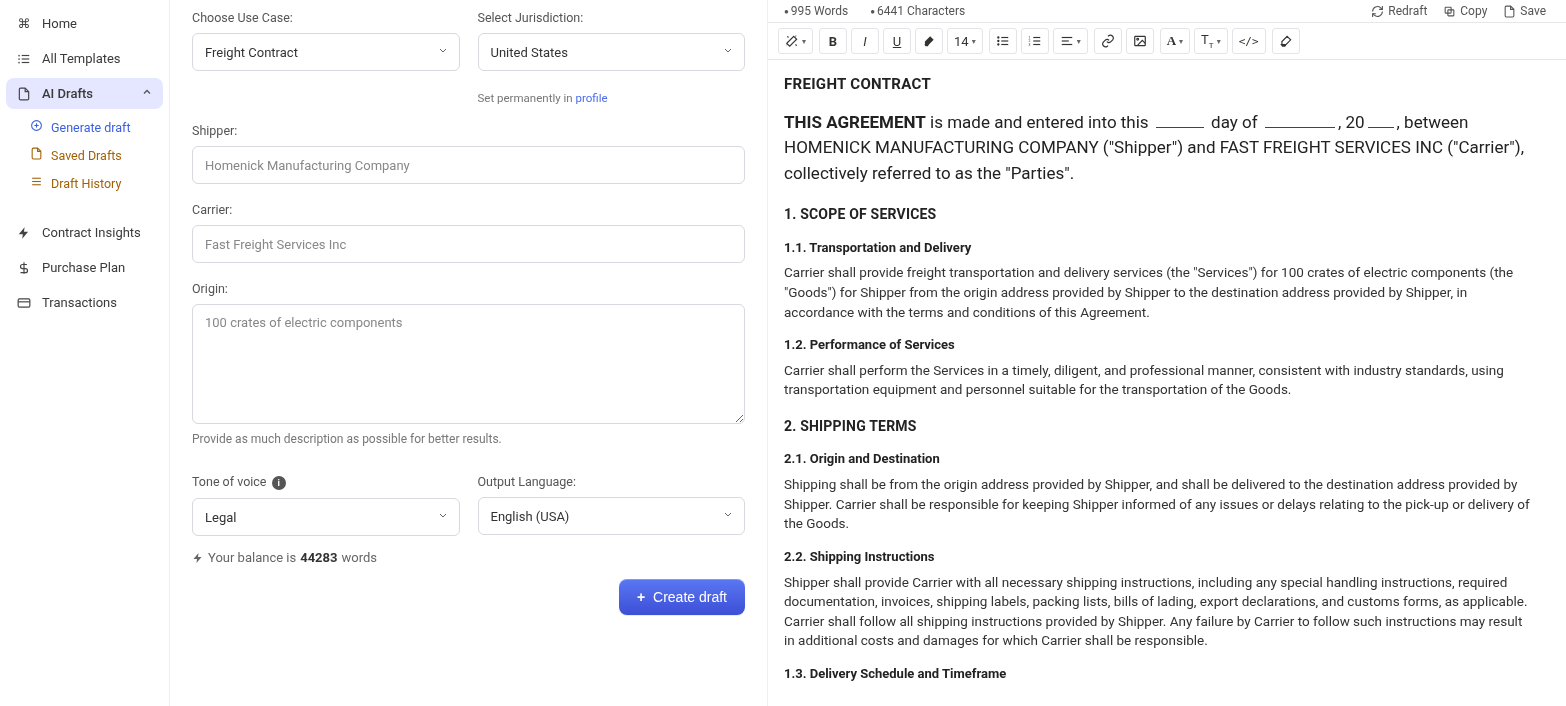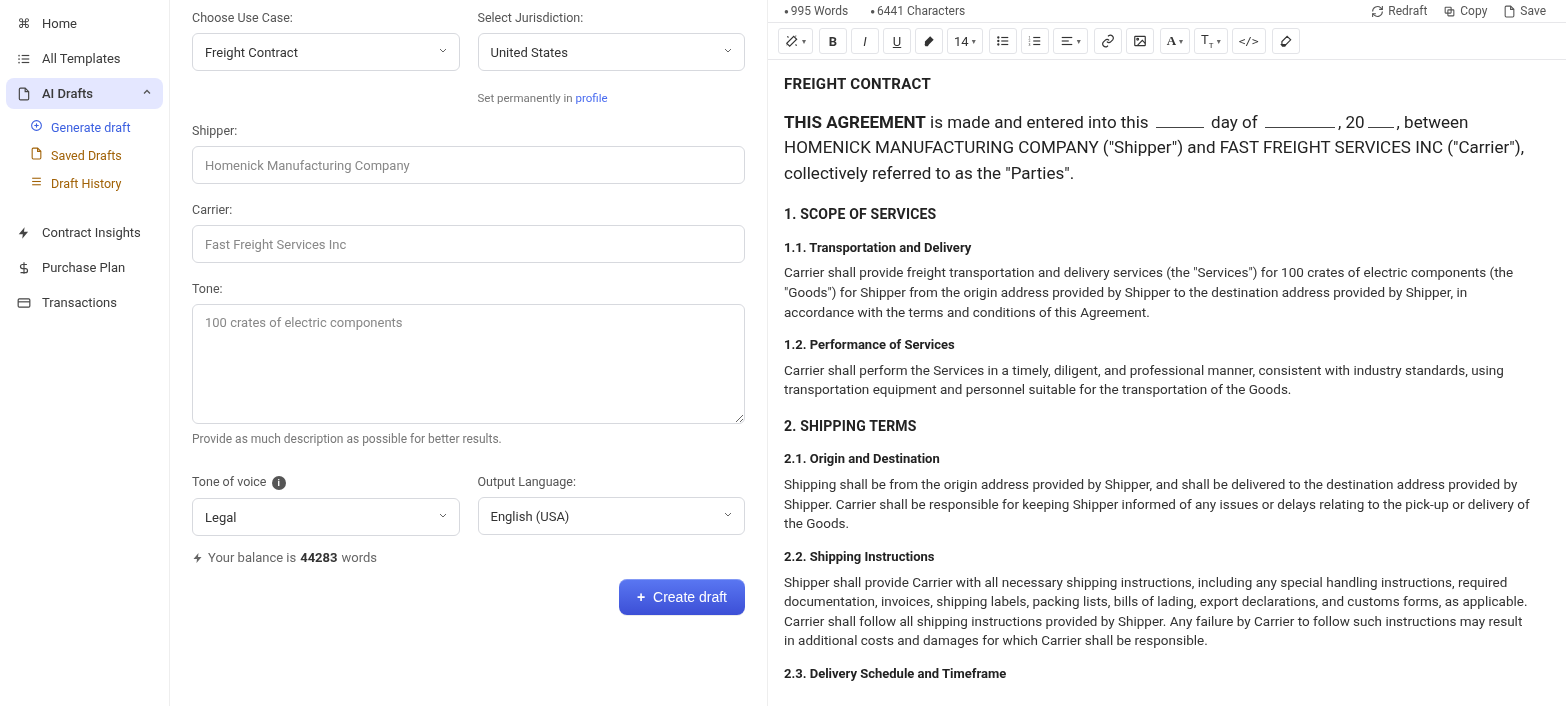--- a/index.html
+++ b/index.html
@@ -295,21 +295,21 @@
     <div class="label">Shipper:</div>
     <input class="input" value="Homenick Manufacturing Company" style="">
   </div>
 
   <div class="field">
     <div class="label">Carrier:</div>
     <input class="input" value="Fast Freight Services Inc" style="">
   </div>
 
   <div class="field">
-    <div class="label">Tone:</div>
+    <div class="label">Origin:</div>
     <textarea class="textarea" style="">100 crates of electric components</textarea>
     <div class="help">Provide as much description as possible for better results.</div>
   </div>
 
   <div class="row2" style="margin-top:28px;">
     <div class="col">
       <div class="label">
         <span>Tone of voice </span><span class="info-ico">i</span>
       </div>
       <div class="select">
@@ -488,15 +488,15 @@
     <h4>1.2. Performance of Services</h4>
     <p>Carrier shall perform the Services in a timely, diligent, and professional manner, consistent with industry standards, using transportation equipment and personnel suitable for the transportation of the Goods.</p>
 
     <h3>2. SHIPPING TERMS</h3>
     <h4>2.1. Origin and Destination</h4>
     <p>Shipping shall be from the origin address provided by Shipper, and shall be delivered to the destination address provided by Shipper. Carrier shall be responsible for keeping Shipper informed of any issues or delays relating to the pick-up or delivery of the Goods.</p>
 
     <h4>2.2. Shipping Instructions</h4>
     <p>Shipper shall provide Carrier with all necessary shipping instructions, including any special handling instructions, required documentation, invoices, shipping labels, packing lists, bills of lading, export declarations, and customs forms, as applicable. Carrier shall follow all shipping instructions provided by Shipper. Any failure by Carrier to follow such instructions may result in additional costs and damages for which Carrier shall be responsible.</p>
 
-    <h4>2.3. Delivery Schedule and Timeframe</h4>
+    <h4>1.3. Delivery Schedule and Timeframe</h4>
   </div>
 </div>
 
 </body></html>

